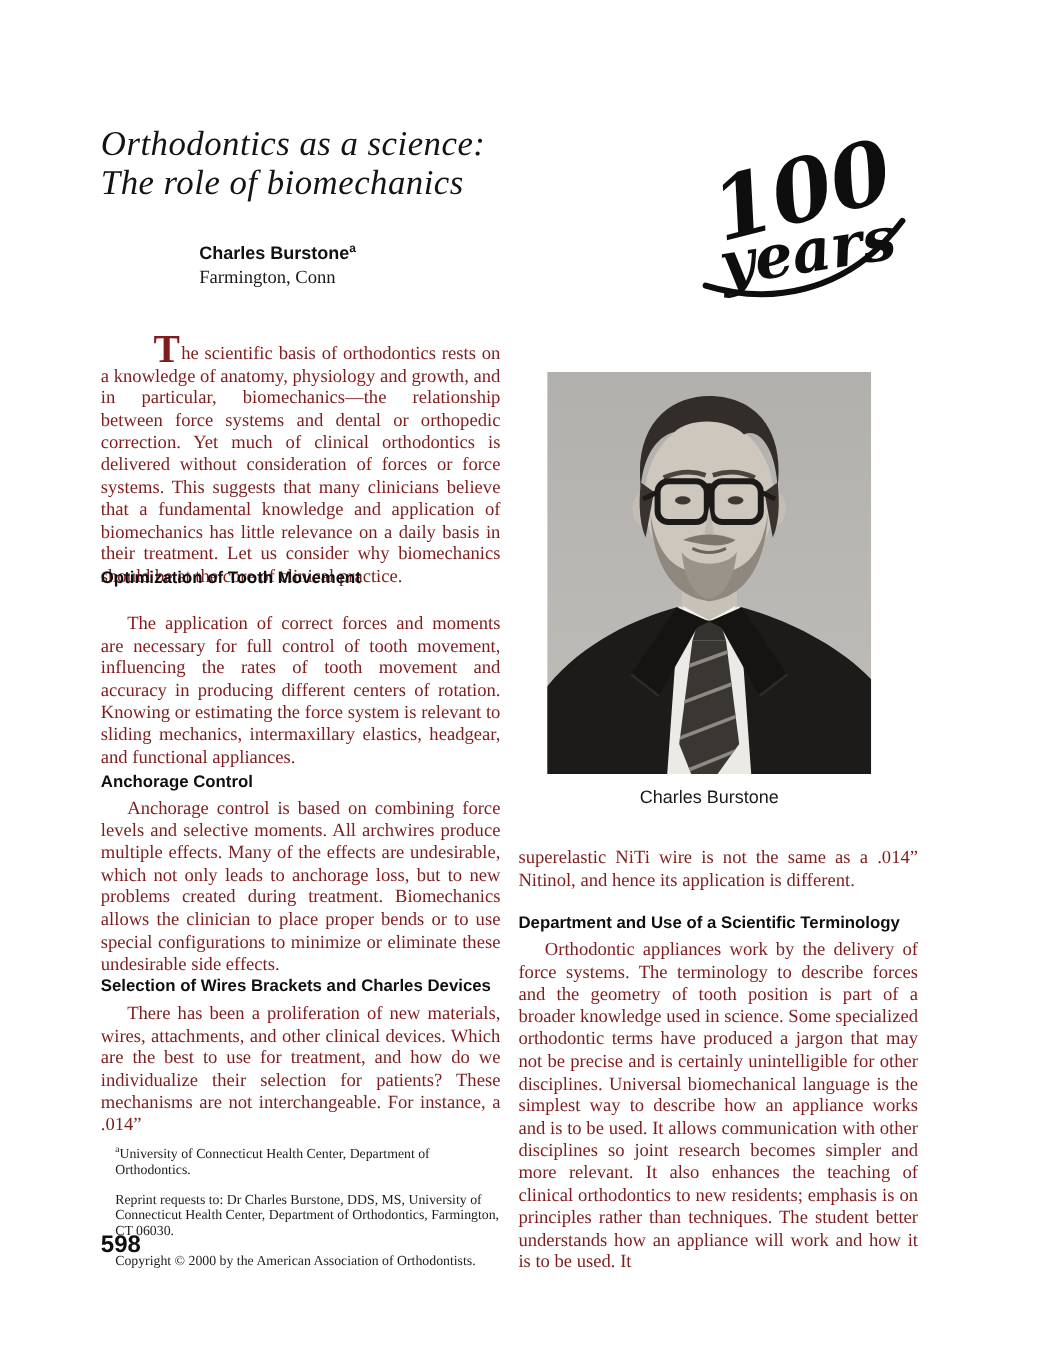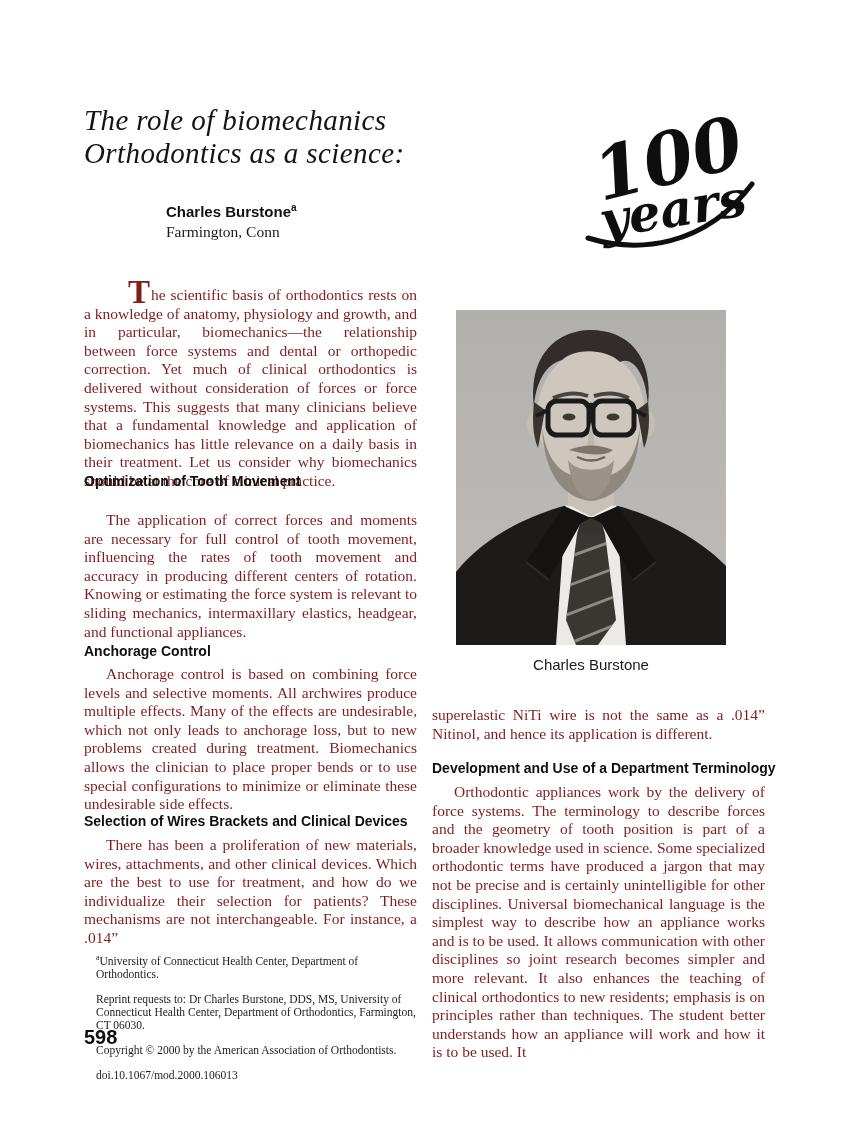--- a/index.html
+++ b/index.html
@@ -98,22 +98,22 @@
 
   
   #rc-cont   { left:432px; top:706px; }
   #rc-head   { left:432px; top:760px; }
   #rc-para   { left:432px; top:783px; }
 </style>
 </head>
 <body>
 
 <div id="title" class="abs">
+  <div>Orthodontics as a science:</div>
   <div>The role of biomechanics</div>
-  <div>Orthodontics as a science:</div>
 </div>
 
 <div id="author" class="abs">
   <div id="author-name"><span>Charles Burstone</span><sup>a</sup></div>
   <div id="author-loc">Farmington, Conn</div>
 </div>
 
 <div id="logo" class="abs">
   <svg width="195" height="155" viewBox="0 0 195 155">
     <g fill="#0e0e0e">
@@ -125,28 +125,27 @@
 </div>
 
 <p id="intro" class="abs col body-text" style="left:84px; top:286px; margin:0;"><span class="intro-spacer"></span><span class="dropcap">T</span><span>he scientific basis of orthodontics rests on a knowledge of anatomy, physiology and growth, and in particular, biomechanics—the relationship between force systems and dental or orthopedic correction. Yet much of clinical orthodontics is delivered without consideration of forces or force systems. This suggests that many clinicians believe that a fundamental knowledge and application of biomechanics has little relevance on a daily basis in their treatment. Let us consider why biomechanics should be at the core of clinical practice.</span></p>
 
 <div class="abs sec-h" style="left:84px; top:473px;">Optimization of Tooth Movement</div>
 <p class="abs col body-text indent" style="left:84px; top:511px; margin:0;">The application of correct forces and moments are necessary for full control of tooth movement, influencing the rates of tooth movement and accuracy in producing different centers of rotation. Knowing or estimating the force system is relevant to sliding mechanics, intermaxillary elastics, headgear, and functional appliances.</p>
 
 <div class="abs sec-h" style="left:84px; top:643px;">Anchorage Control</div>
 <p class="abs col body-text indent" style="left:84px; top:665px; margin:0;">Anchorage control is based on combining force levels and selective moments. All archwires produce multiple effects. Many of the effects are undesirable, which not only leads to anchorage loss, but to new problems created during treatment. Biomechanics allows the clinician to place proper bends or to use special configurations to minimize or eliminate these undesirable side effects.</p>
 
-<div class="abs sec-h" style="left:84px; top:813px;">Selection of Wires Brackets and Clinical Devices</div>
+<div class="abs sec-h" style="left:84px; top:813px;">Selection of Wires Brackets and Charles Devices</div>
 <p class="abs col body-text indent" style="left:84px; top:836px; margin:0;">There has been a proliferation of new materials, wires, attachments, and other clinical devices. Which are the best to use for treatment, and how do we individualize their selection for patients? These mechanisms are not interchangeable. For instance, a .014”</p>
 
 <div id="footnote" class="abs">
   <p class="fn"><sup>a</sup><span>University of Connecticut Health Center, Department of Orthodontics.</span></p>
   <p class="fn">Reprint requests to: Dr Charles Burstone, DDS, MS, University of Connecticut Health Center, Department of Orthodontics, Farmington, CT 06030.</p>
   <p class="fn">Copyright © 2000 by the American Association of Orthodontists.</p>
-  <p class="fn">doi.10.1067/mod.2000.106013</p>
 </div>
 
 <div id="pagenum" class="abs">598</div>
 
 <div id="photo-frame" class="abs">
   <svg width="270" height="335" viewBox="0 0 270 335">
     <defs>
       <linearGradient id="bgg" x1="0" y1="0" x2="0" y2="1">
         <stop offset="0" stop-color="#b2b0ad"></stop>
         <stop offset="1" stop-color="#c0bdb9"></stop>
@@ -212,14 +211,14 @@
     <path d="M162,196 L200,252 L177,270 L145,213 L135,208 Z" fill="#151413"></path>
     <path d="M70,252 L93,270" stroke="#2e2c2a" stroke-width="2"></path>
     <path d="M200,252 L177,270" stroke="#2e2c2a" stroke-width="2"></path>
   </svg>
 </div>
 
 <div id="caption" class="abs">Charles Burstone</div>
 
 <p id="rc-cont" class="abs col body-text" style="margin:0;">superelastic NiTi wire is not the same as a .014” Nitinol, and hence its application is different.</p>
 
-<div id="rc-head" class="abs sec-h">Development and Use of a Department Terminology</div>
+<div id="rc-head" class="abs sec-h">Department and Use of a Scientific Terminology</div>
 <p id="rc-para" class="abs col body-text indent" style="margin:0;">Orthodontic appliances work by the delivery of force systems. The terminology to describe forces and the geometry of tooth position is part of a broader knowledge used in science. Some specialized orthodontic terms have produced a jargon that may not be precise and is certainly unintelligible for other disciplines. Universal biomechanical language is the simplest way to describe how an appliance works and is to be used. It allows communication with other disciplines so joint research becomes simpler and more relevant. It also enhances the teaching of clinical orthodontics to new residents; emphasis is on principles rather than techniques. The student better understands how an appliance will work and how it is to be used. It</p>
 
 </body></html>

